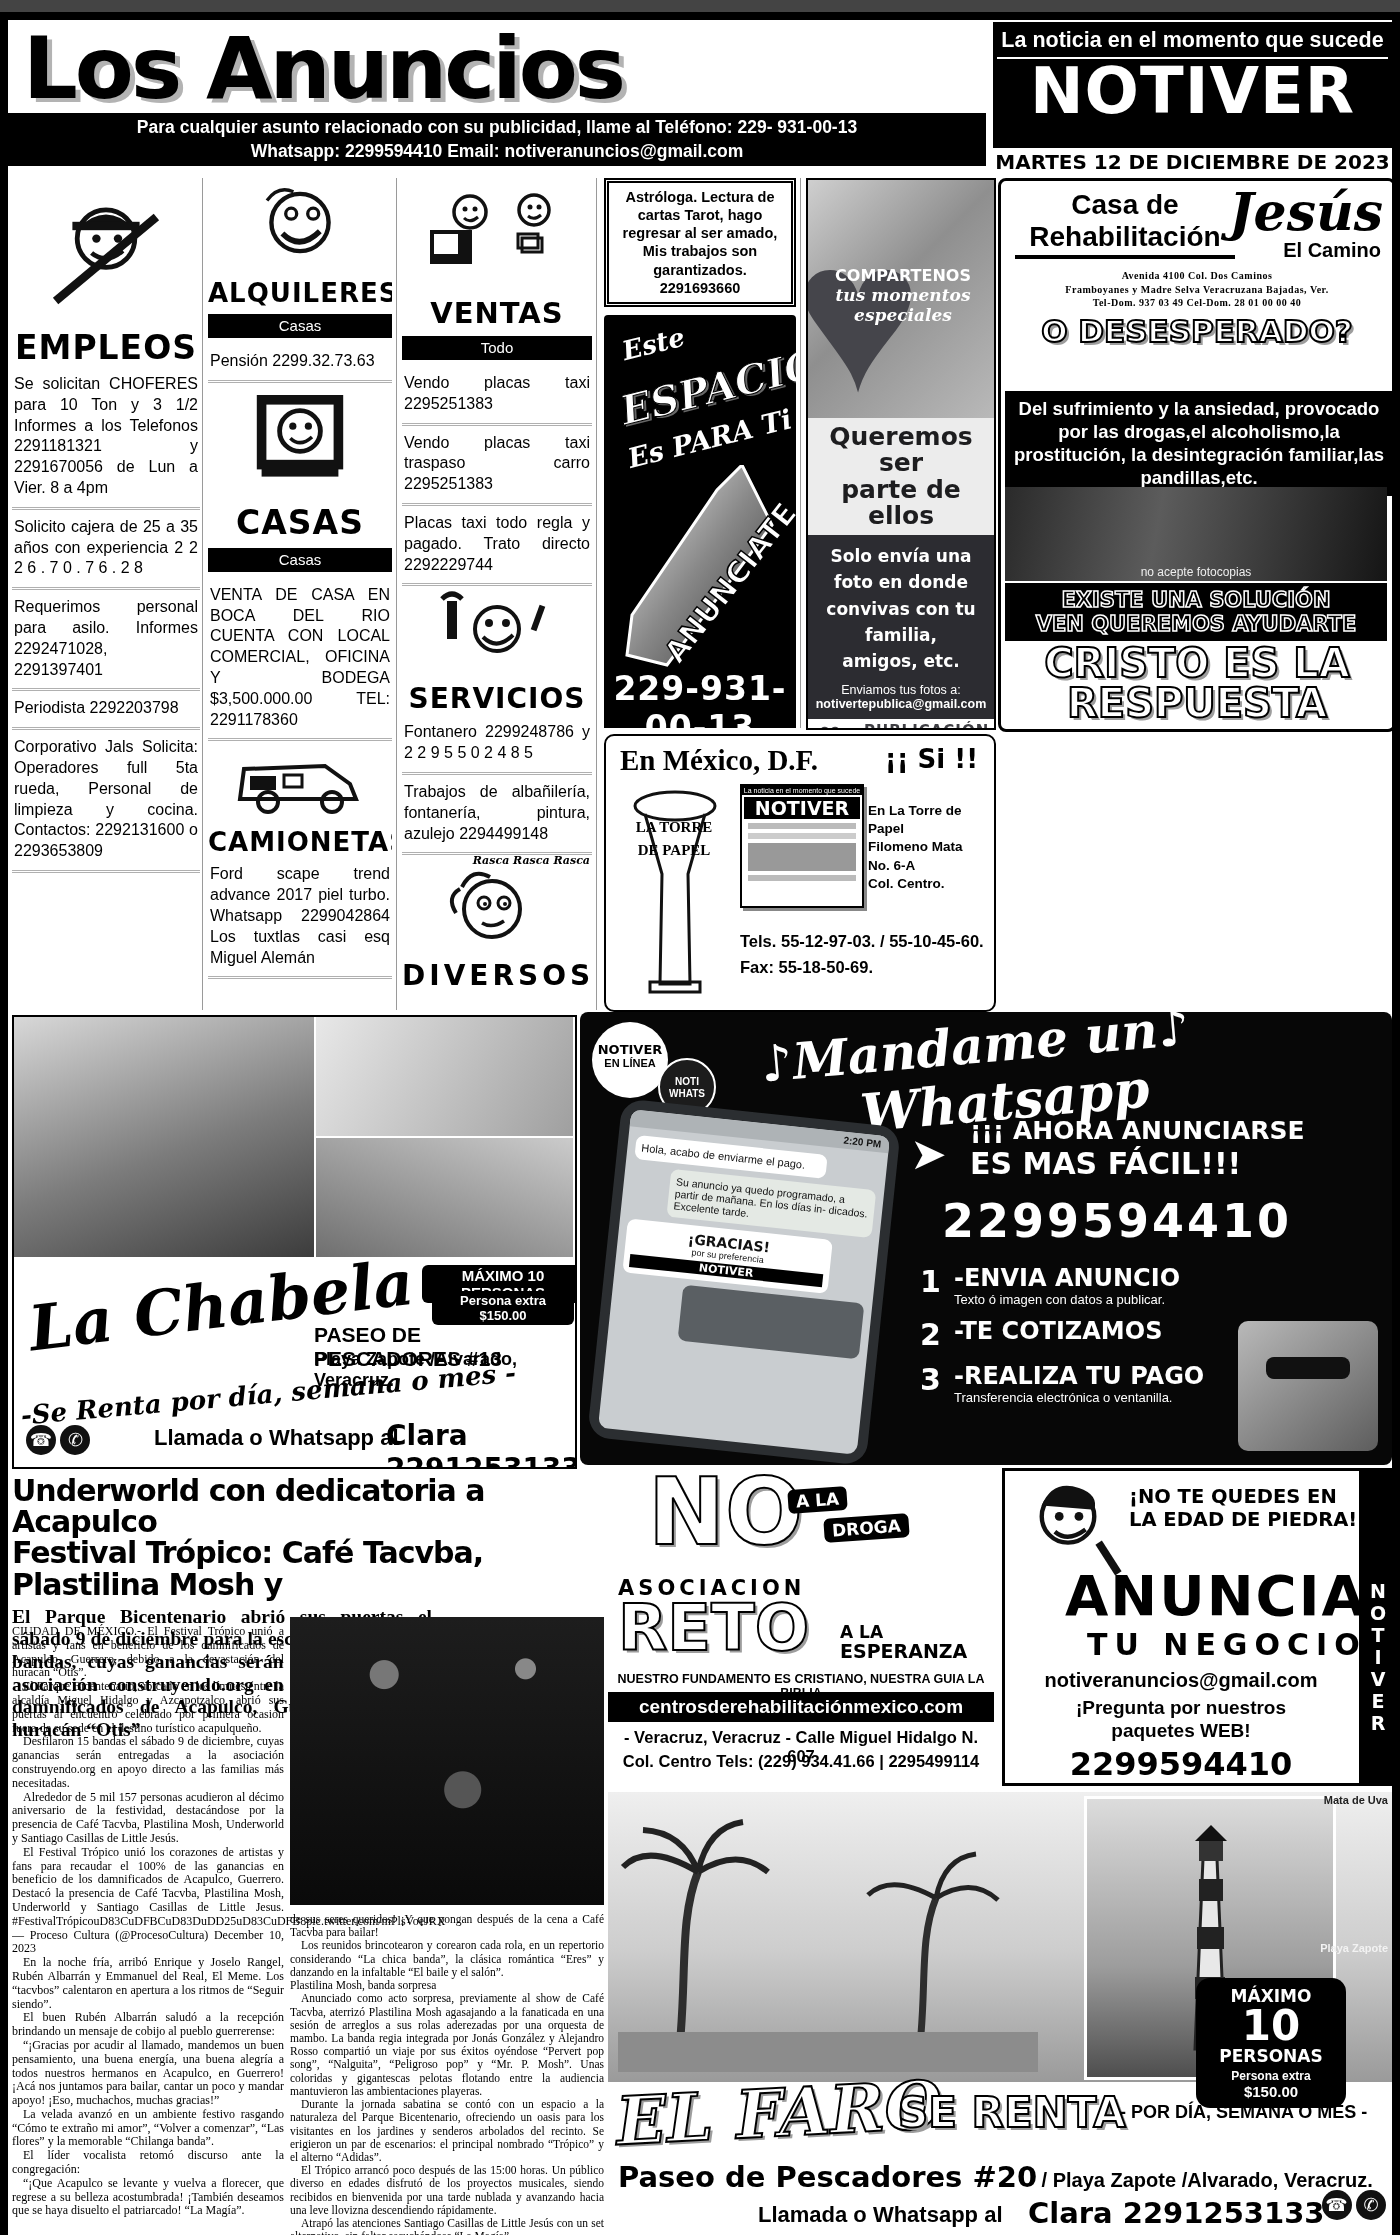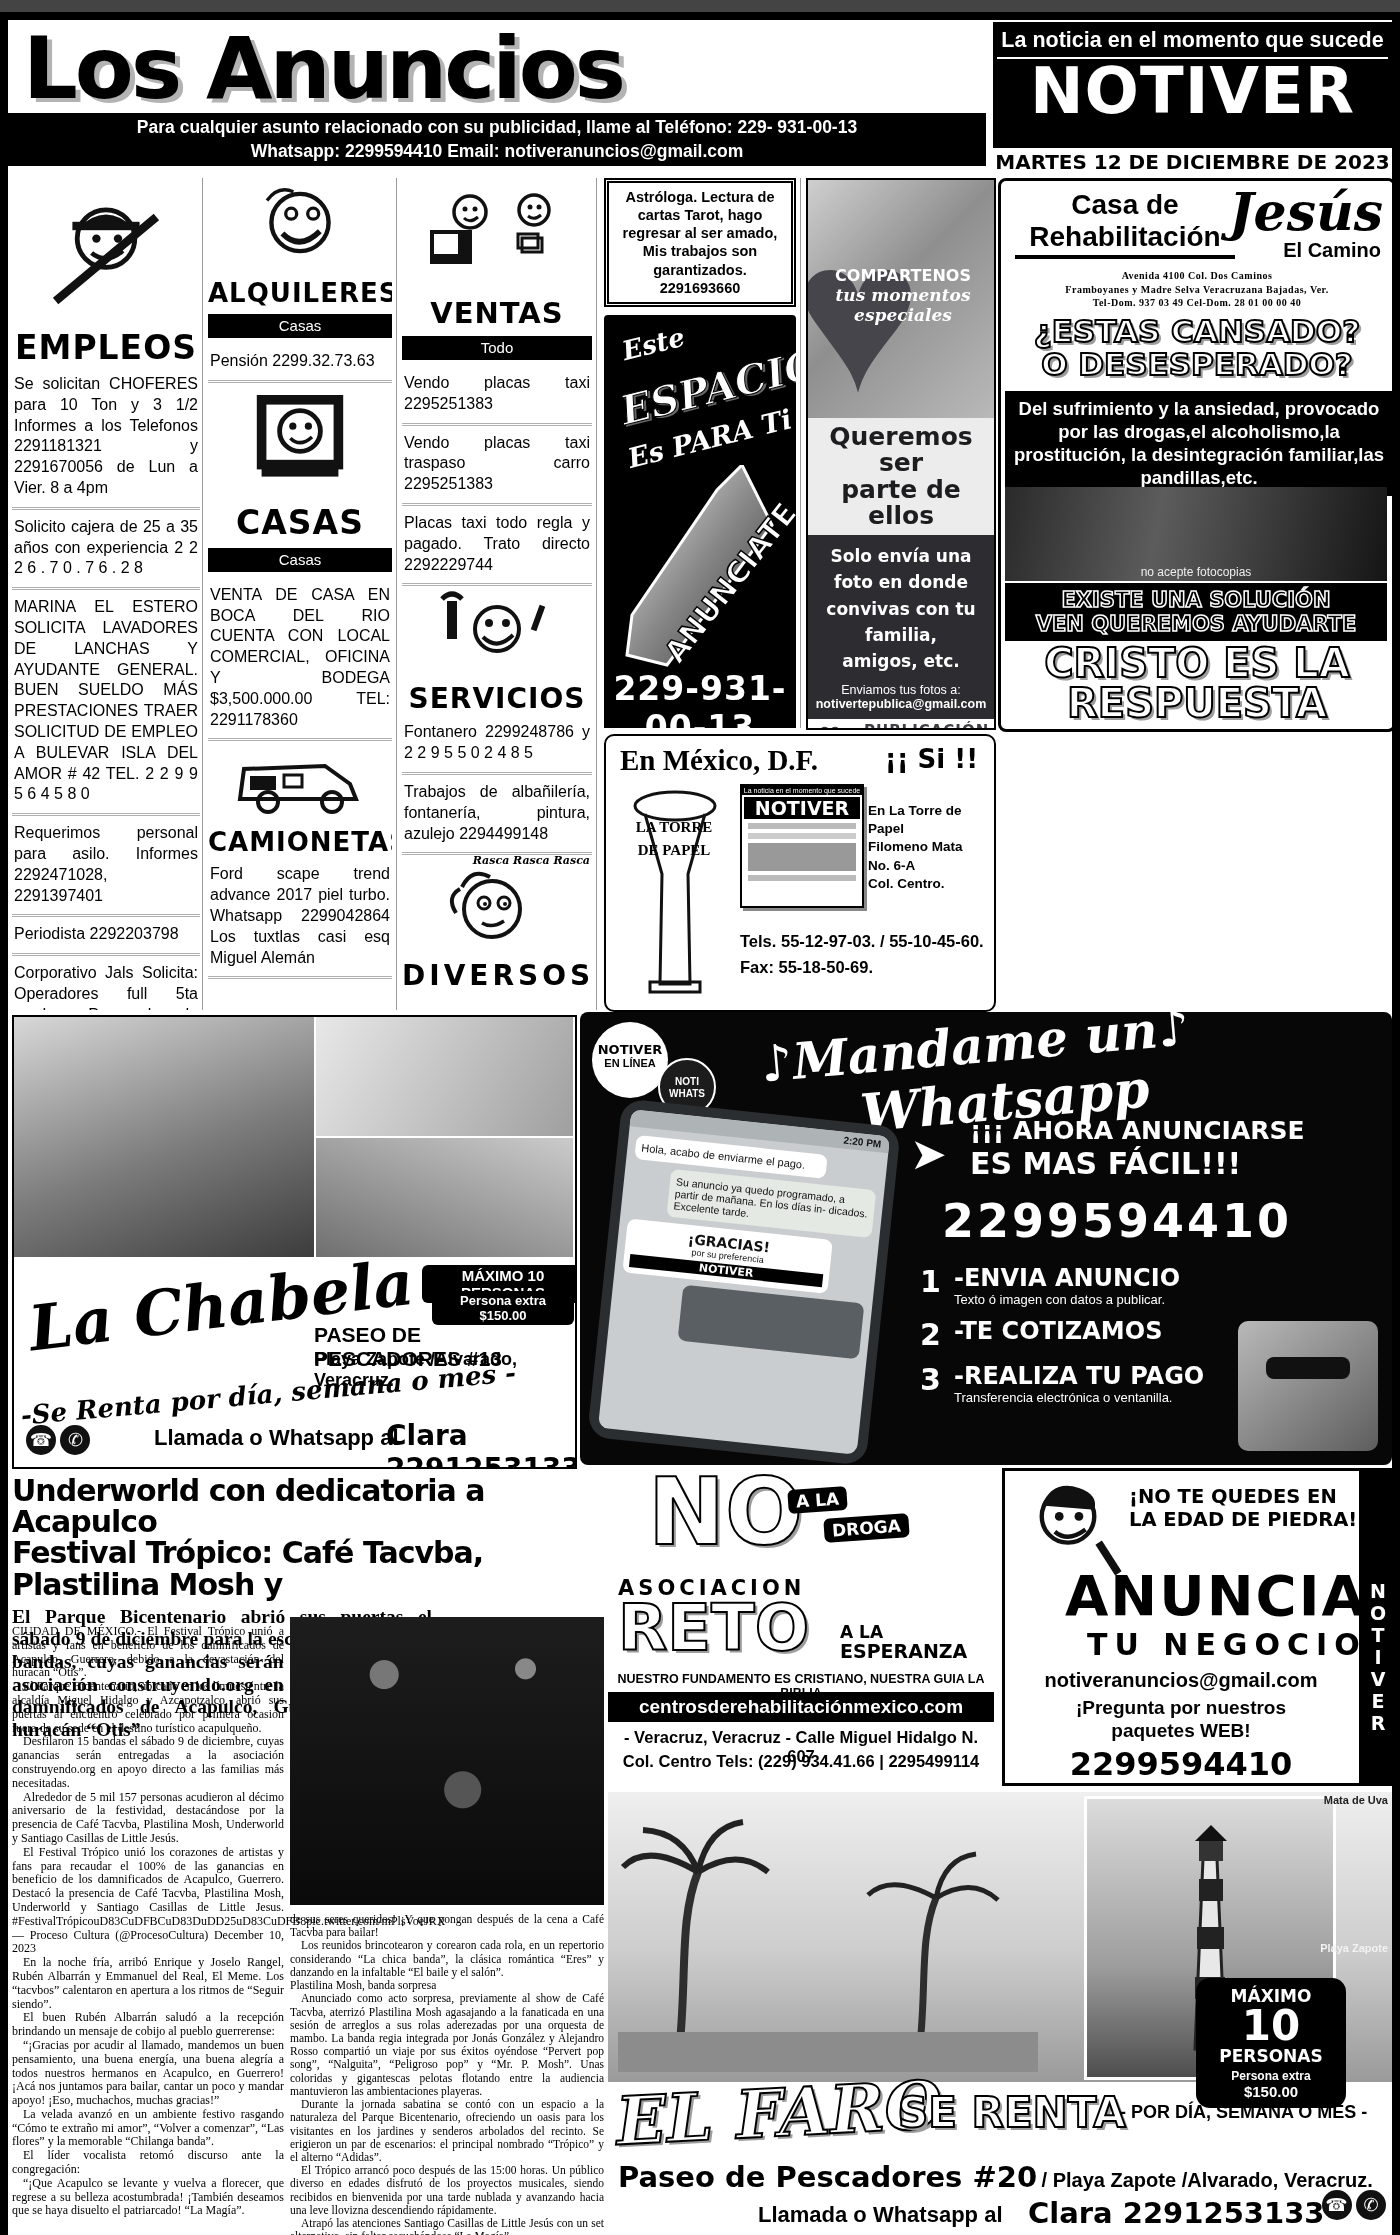--- a/index.html
+++ b/index.html
@@ -98,21 +98,20 @@
       <path d="M26 40 Q50 16 74 40" fill="#111"></path>
       <rect x="22" y="34" width="56" height="7" fill="#111"></rect>
       <circle cx="42" cy="48" r="3.5" fill="#111"></circle>
         <circle cx="60" cy="48" r="3.5" fill="#111"></circle>
       <path d="M38 60 Q50 70 64 58" fill="none" stroke="#111" stroke-width="4"></path>
       <line x1="8" y1="100" x2="92" y2="30" stroke="#111" stroke-width="7"></line>
     </svg>
     <div class="sec-head" style="font-size:33px;">EMPLEOS</div>
     <div class="ad">Se solicitan CHOFERES para 10 Ton y 3 1/2 Informes a los Telefonos 2291181321 y 2291670056 de Lun a Vier. 8 a 4pm</div>
     <div class="ad">Solicito cajera de 25 a 35 años con experiencia 2 2 2 6 . 7 0 . 7 6 . 2 8</div>
-    <div class="ad">MARINA EL ESTERO SOLICITA LAVADORES DE LANCHAS Y AYUDANTE GENERAL. BUEN SUELDO MÁS PRESTACIONES TRAER SOLICITUD DE EMPLEO A BULEVAR ISLA DEL AMOR # 42 TEL. 2 2 9 9 5 6 4 5 8 0</div>
     <div class="ad">Requerimos personal para asilo. Informes 2292471028, 2291397401</div>
     <div class="ad">Periodista  2292203798</div>
     <div class="ad">Corporativo Jals Solicita: Operadores full 5ta rueda, Personal de limpieza y cocina. Contactos: 2292131600 o 2293653809</div>
 
   </div>
 
   <div class="abs col" style="left:200px;top:158px;width:184px;height:832px;">
     <svg class="doodle" width="110" height="100" viewBox="0 0 100 90">
       <circle cx="50" cy="40" r="26" fill="none" stroke="#111" stroke-width="4"></circle>
       <circle cx="42" cy="32" r="5" fill="none" stroke="#111" stroke-width="3"></circle>
@@ -275,21 +274,20 @@
       <div class="b" style="font-size:28px;border-bottom:4px solid #000;padding-bottom:2px;">Rehabilitación</div>
     </div>
     <div class="abs script" style="right:10px;top:0px;font-size:52px;">Jesús</div>
     <div class="abs b" style="right:12px;top:58px;font-size:20px;">El Camino</div>
     <div class="abs ser b ctr" style="left:0;top:88px;width:100%;font-size:10px;line-height:1.35;letter-spacing:.5px;">
       <div>Avenida 4100 Col. Dos Caminos</div>
       <div>Framboyanes y Madre Selva Veracruzana Bajadas, Ver.</div>
       <div>Tel-Dom. 937 03 49 Cel-Dom. 28 01 00 00 40</div>
     </div>
     <div class="abs x9 ctr outl-b" style="left:0;top:134px;width:100%;font-size:31px;line-height:1.05;">
-      <div>¿ESTAS CANSADO?</div>
       <div>O DESESPERADO?</div>
     </div>
     <div class="abs bar b" style="left:4px;top:210px;width:376px;font-size:18.5px;line-height:1.25;padding:6px;">Del sufrimiento y la ansiedad, provocado por las drogas,el alcoholismo,la prostitución, la desintegración familiar,las pandillas,etc.</div>
     <div class="abs" style="left:4px;top:306px;width:382px;height:94px;background:linear-gradient(100deg,#2a2a2a,#5c5c5c 40%,#151515);">
       <div class="abs ctr" style="left:0;bottom:2px;width:100%;color:#eee;font-size:12px;">no acepte fotocopias</div>
     </div>
     <div class="abs bar x9" style="left:4px;top:402px;width:382px;padding:5px 0;font-size:21px;line-height:1.15;">
       <div class="outl-w" style="-webkit-text-stroke:1.5px #fff;">EXISTE UNA SOLUCIÓN</div>
       <div class="outl-w" style="-webkit-text-stroke:1.5px #fff;">VEN QUEREMOS AYUDARTE</div>
     </div>

